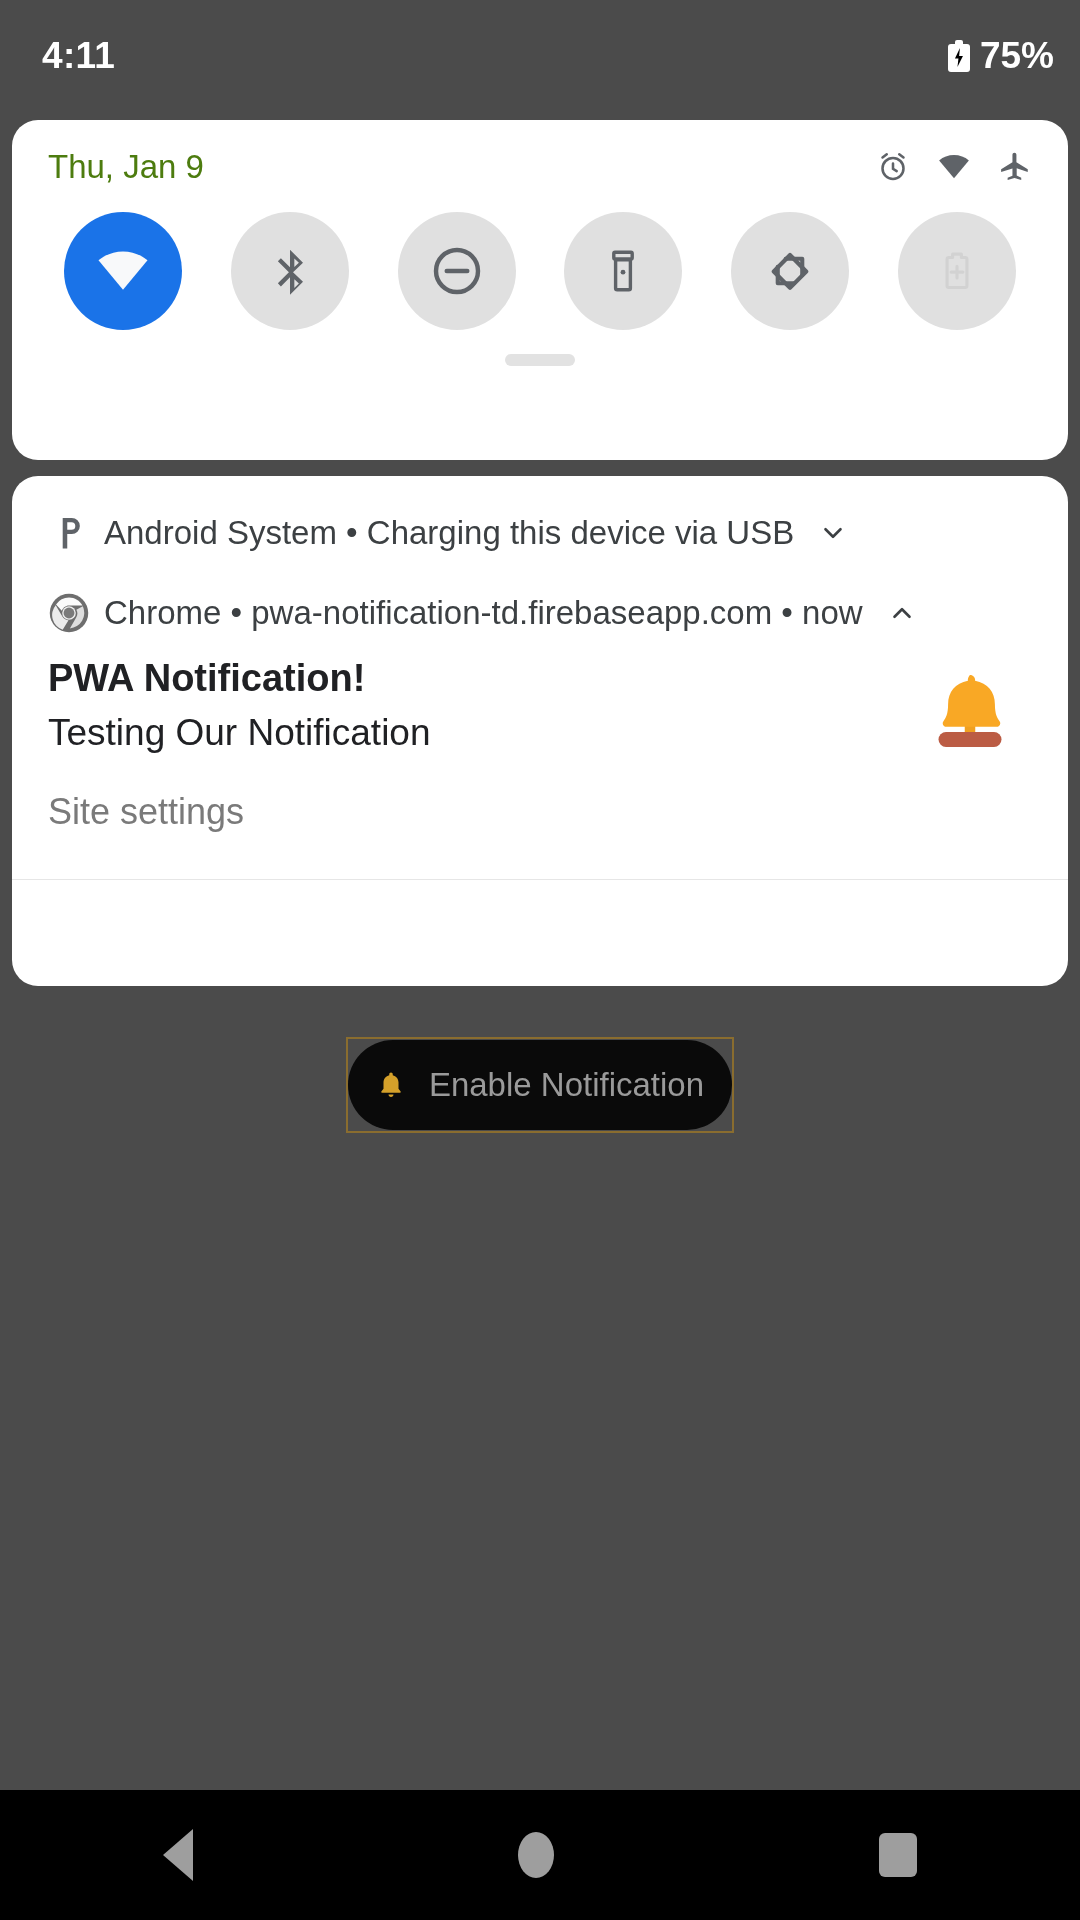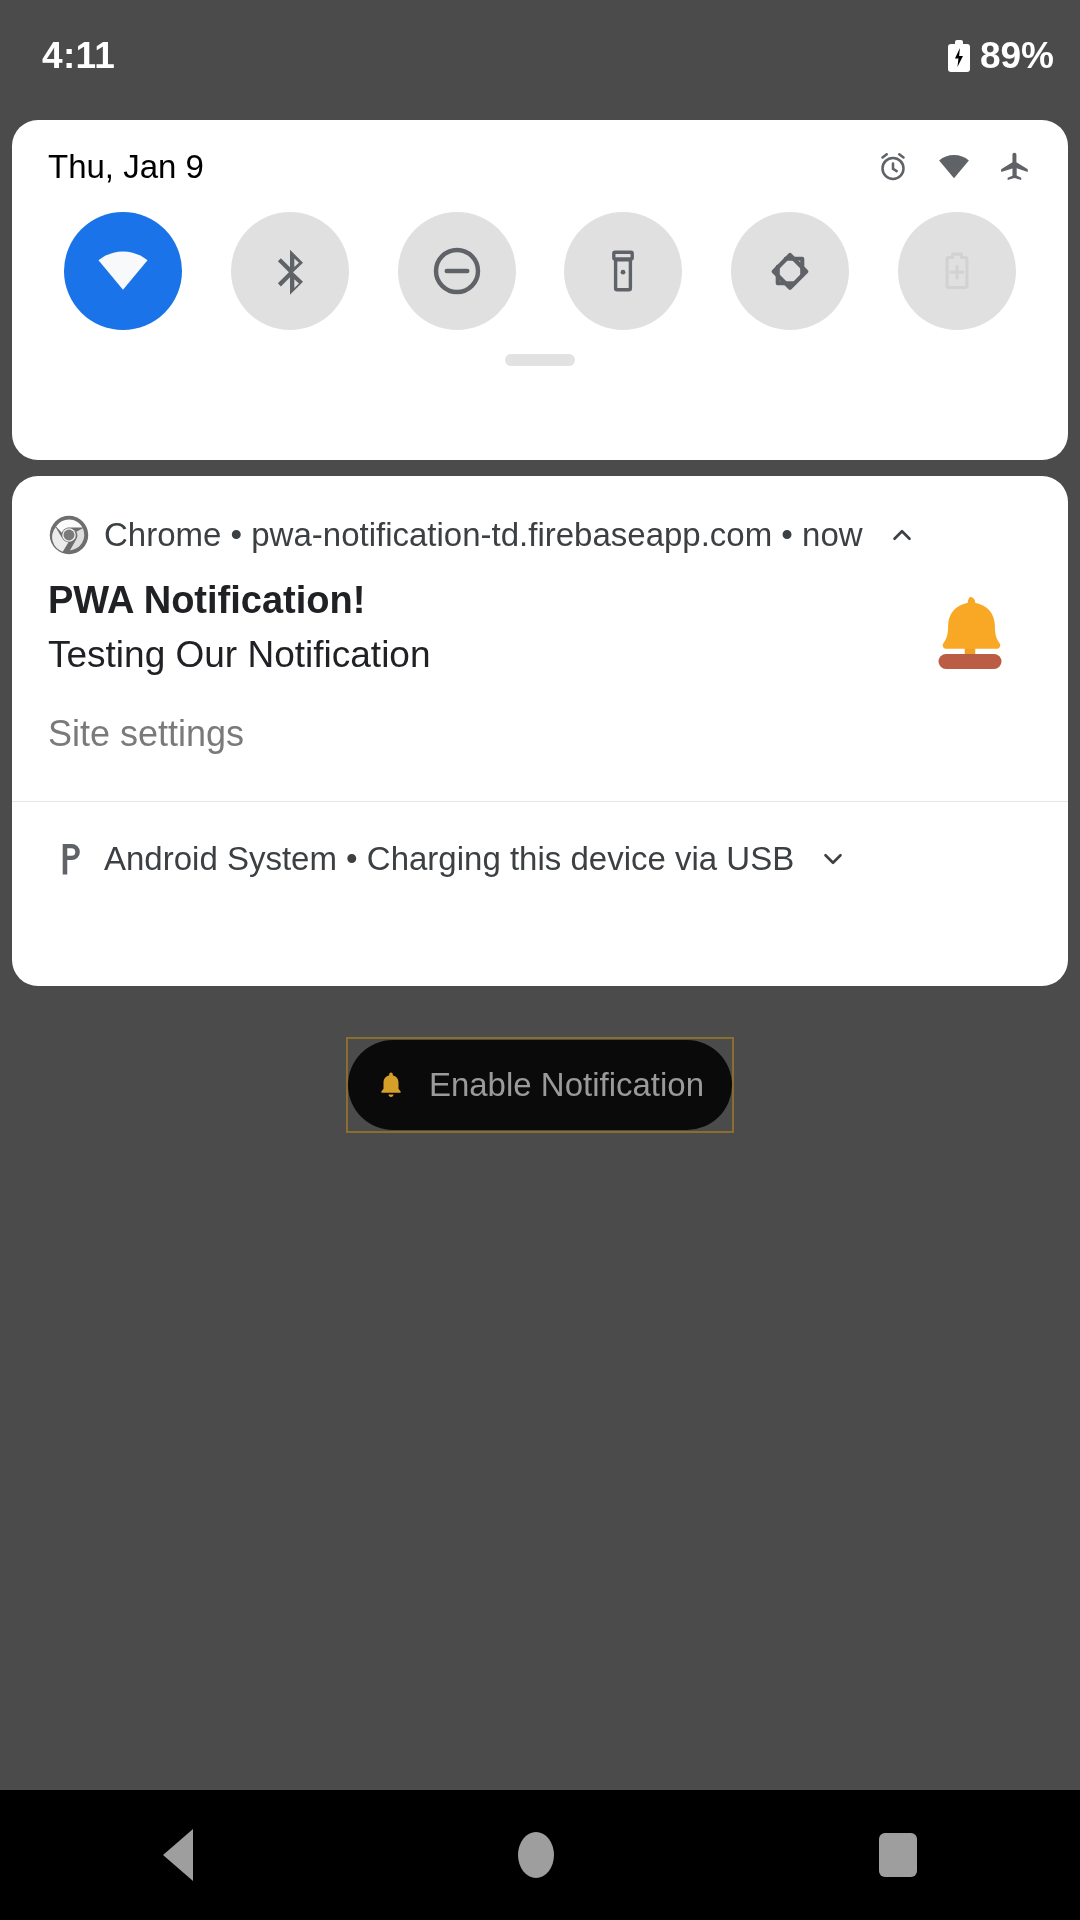--- a/index.html
+++ b/index.html
@@ -47,21 +47,21 @@
 
   
   .qs-panel {
     position:absolute; left:12px; top:120px; width:1056px; height:340px;
     background:#fff; border-radius:26px; z-index:30;
   }
   .qs-header {
     display:flex; align-items:center; justify-content:space-between;
     padding:28px 36px 0 36px;
   }
-  .qs-date { color:#000000; font-size:33px; }
+  .qs-date { color:#4d7c0f; font-size:33px; }
   .qs-status-icons { display:flex; align-items:center; gap:26px; }
   .qs-status-icons svg { display:block; }
 
   .qs-tiles {
     display:flex; align-items:center; justify-content:space-between;
     padding:26px 52px 0 52px;
   }
   .tile {
     width:118px; height:118px; border-radius:50%;
     background:#e0e0e0;
@@ -162,21 +162,21 @@
   </div>
 
   <div class="statusbar">
     <div class="sb-time">4:11</div>
     <div class="sb-right">
       <div class="batt-icon">
         <div class="cap"></div>
           <div class="body"></div>
           <div class="bolt"></div>
       </div>
-      <div class="sb-batt-pct">89%</div>
+      <div class="sb-batt-pct">75%</div>
     </div>
   </div>
 
   <div class="qs-panel">
     <div class="qs-header">
       <div class="qs-date">Thu, Jan 9</div>
       <div class="qs-status-icons">
         <svg width="34" height="34" viewBox="0 0 24 24">
           <circle cx="12" cy="13" r="7.4" fill="none" stroke="#5f6368" stroke-width="1.8"></circle>
           <path d="M12 9.5v3.8l2.6 1.6" fill="none" stroke="#5f6368" stroke-width="1.8" stroke-linecap="round"></path>
@@ -230,20 +230,32 @@
         </svg>
       </div>
     </div>
 
     <div class="qs-handle-wrap">
       <div class="qs-handle"></div>
     </div>
   </div>
 
   <div class="notif-card">
+
+    <div class="notif-item">
+      <div class="notif-head second">
+        <svg class="app-icon" viewBox="0 0 24 24">
+          <path d="M8.4 3.4h5.2a4.6 4.6 0 0 1 0 9.2H11v8.2H8.4V3.4zm2.6 2.4v4.4h2.4a2.2 2.2 0 0 0 0-4.4H11z" fill="#5f6368"></path>
+        </svg>
+        <span class="notif-head-text">Android System • Charging this device via USB</span>
+        <svg class="chev" width="30" height="30" viewBox="0 0 24 24">
+          <path d="M6 9l6 6 6-6" fill="none" stroke="#3c4043" stroke-width="2.1" stroke-linecap="round" stroke-linejoin="round"></path>
+        </svg>
+      </div>
+    </div>
 
     <div class="notif-item">
       <div class="notif-head">
         <svg class="app-icon" viewBox="0 0 24 24">
           <circle cx="12" cy="12" r="11" fill="#6e6e6e"></circle>
           <path d="M12 3.2c3.3 0 6.2 1.8 7.7 4.5H12c-1.9 0-3.5 1.3-4.1 3L4.6 7.1A9.3 9.3 0 0 1 12 3.2z" fill="#fbfbfb"></path>
           <path d="M4.4 7.5 8.2 14c.7 1.2 2 2.1 3.5 2.1l-3.3 5.5A8.9 8.9 0 0 1 4.4 7.5z" fill="#ececec"></path>
           <path d="M19.9 8.2a8.9 8.9 0 0 1-7.4 12.6l3.6-6.2c.9-1.3.9-3.1.1-4.4l3.7-2z" fill="#dedede"></path>
           <circle cx="12" cy="12" r="3.9" fill="#efefef"></circle>
           <circle cx="12" cy="12" r="3.1" fill="#7a7a7a"></circle>
@@ -266,32 +278,20 @@
         </svg>
       </div>
 
       <div class="notif-actions">
         <button class="action-btn">Site settings</button>
       </div>
 
       <div class="divider"></div>
     </div>
 
-    <div class="notif-item">
-      <div class="notif-head second">
-        <svg class="app-icon" viewBox="0 0 24 24">
-          <path d="M8.4 3.4h5.2a4.6 4.6 0 0 1 0 9.2H11v8.2H8.4V3.4zm2.6 2.4v4.4h2.4a2.2 2.2 0 0 0 0-4.4H11z" fill="#5f6368"></path>
-        </svg>
-        <span class="notif-head-text">Android System • Charging this device via USB</span>
-        <svg class="chev" width="30" height="30" viewBox="0 0 24 24">
-          <path d="M6 9l6 6 6-6" fill="none" stroke="#3c4043" stroke-width="2.1" stroke-linecap="round" stroke-linejoin="round"></path>
-        </svg>
-      </div>
-    </div>
-
   </div>
 
   <div class="navbar">
     <div class="nav-back"></div>
     <div class="nav-home"></div>
     <div class="nav-recent"></div>
   </div>
 
 </div>
 

